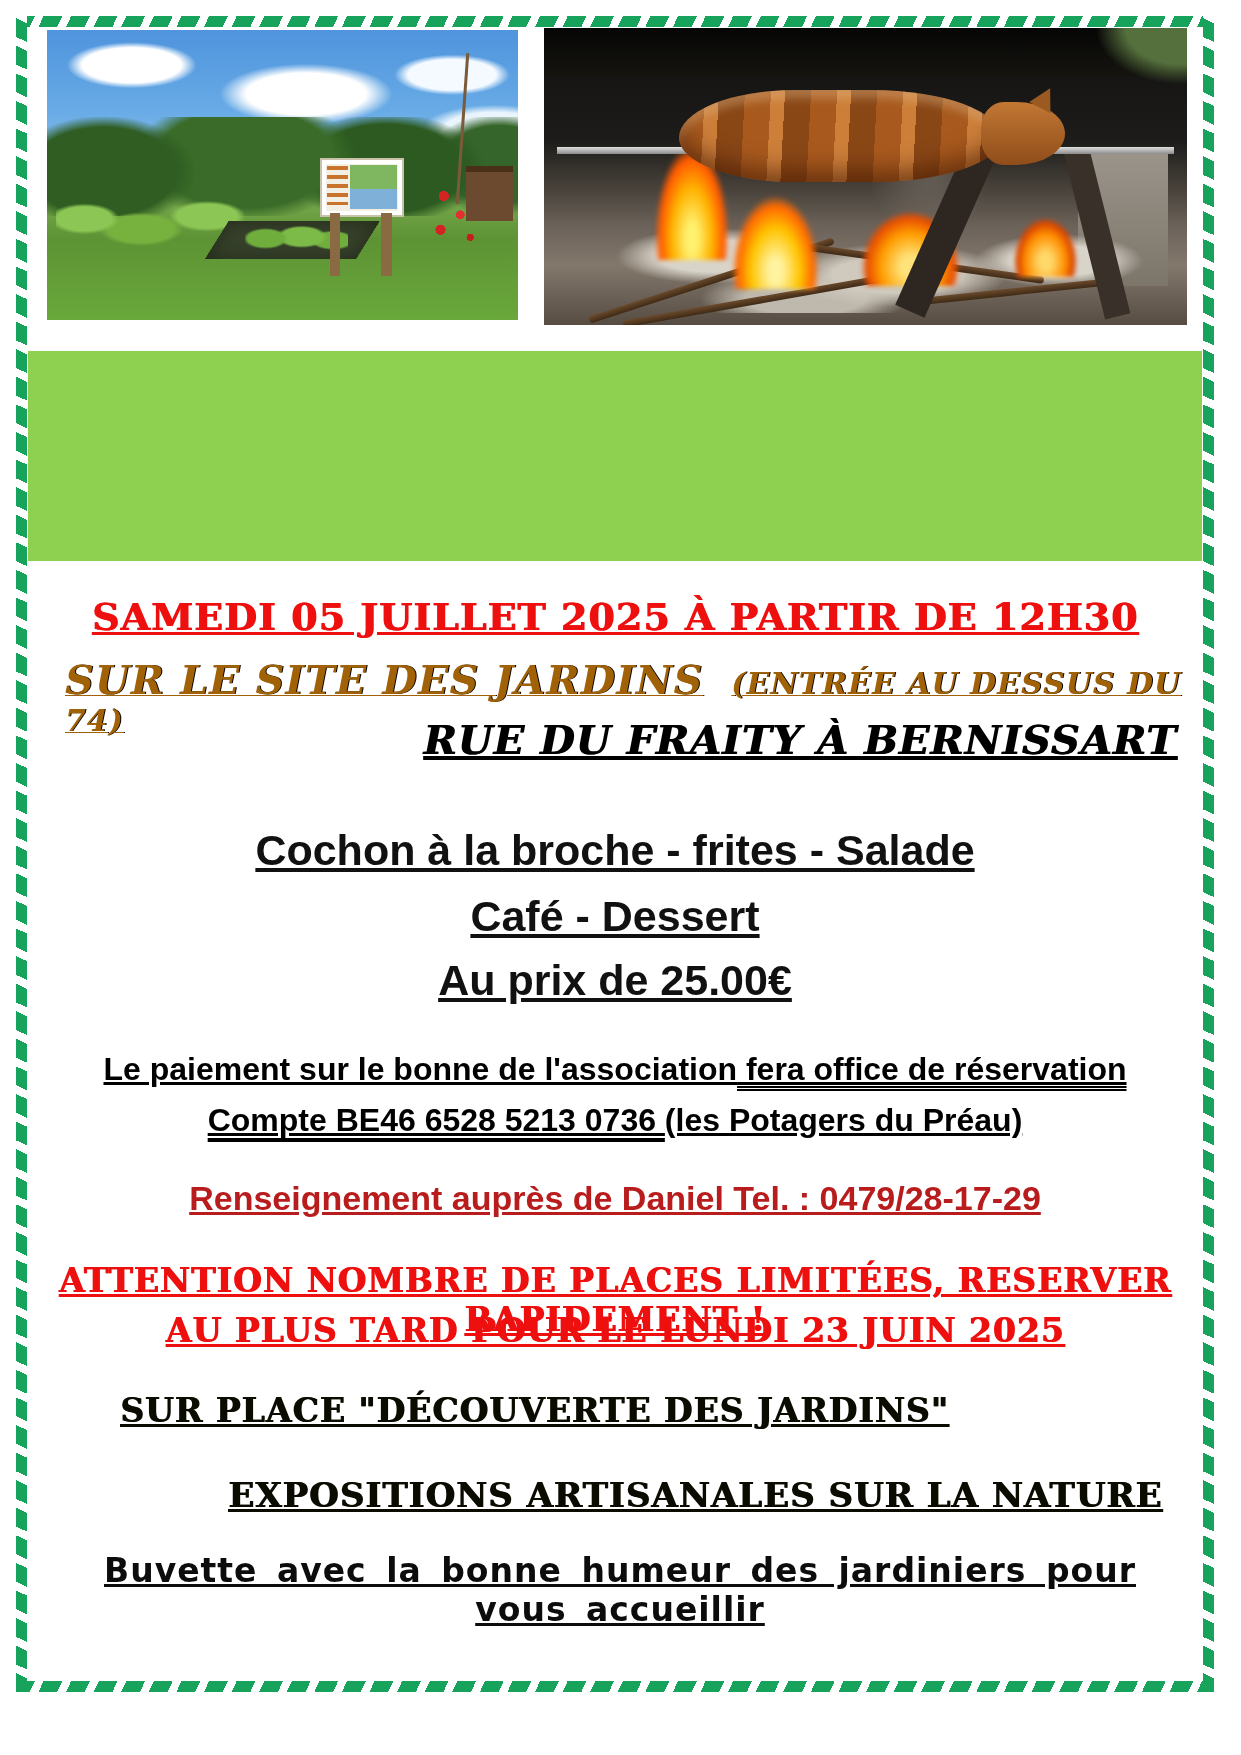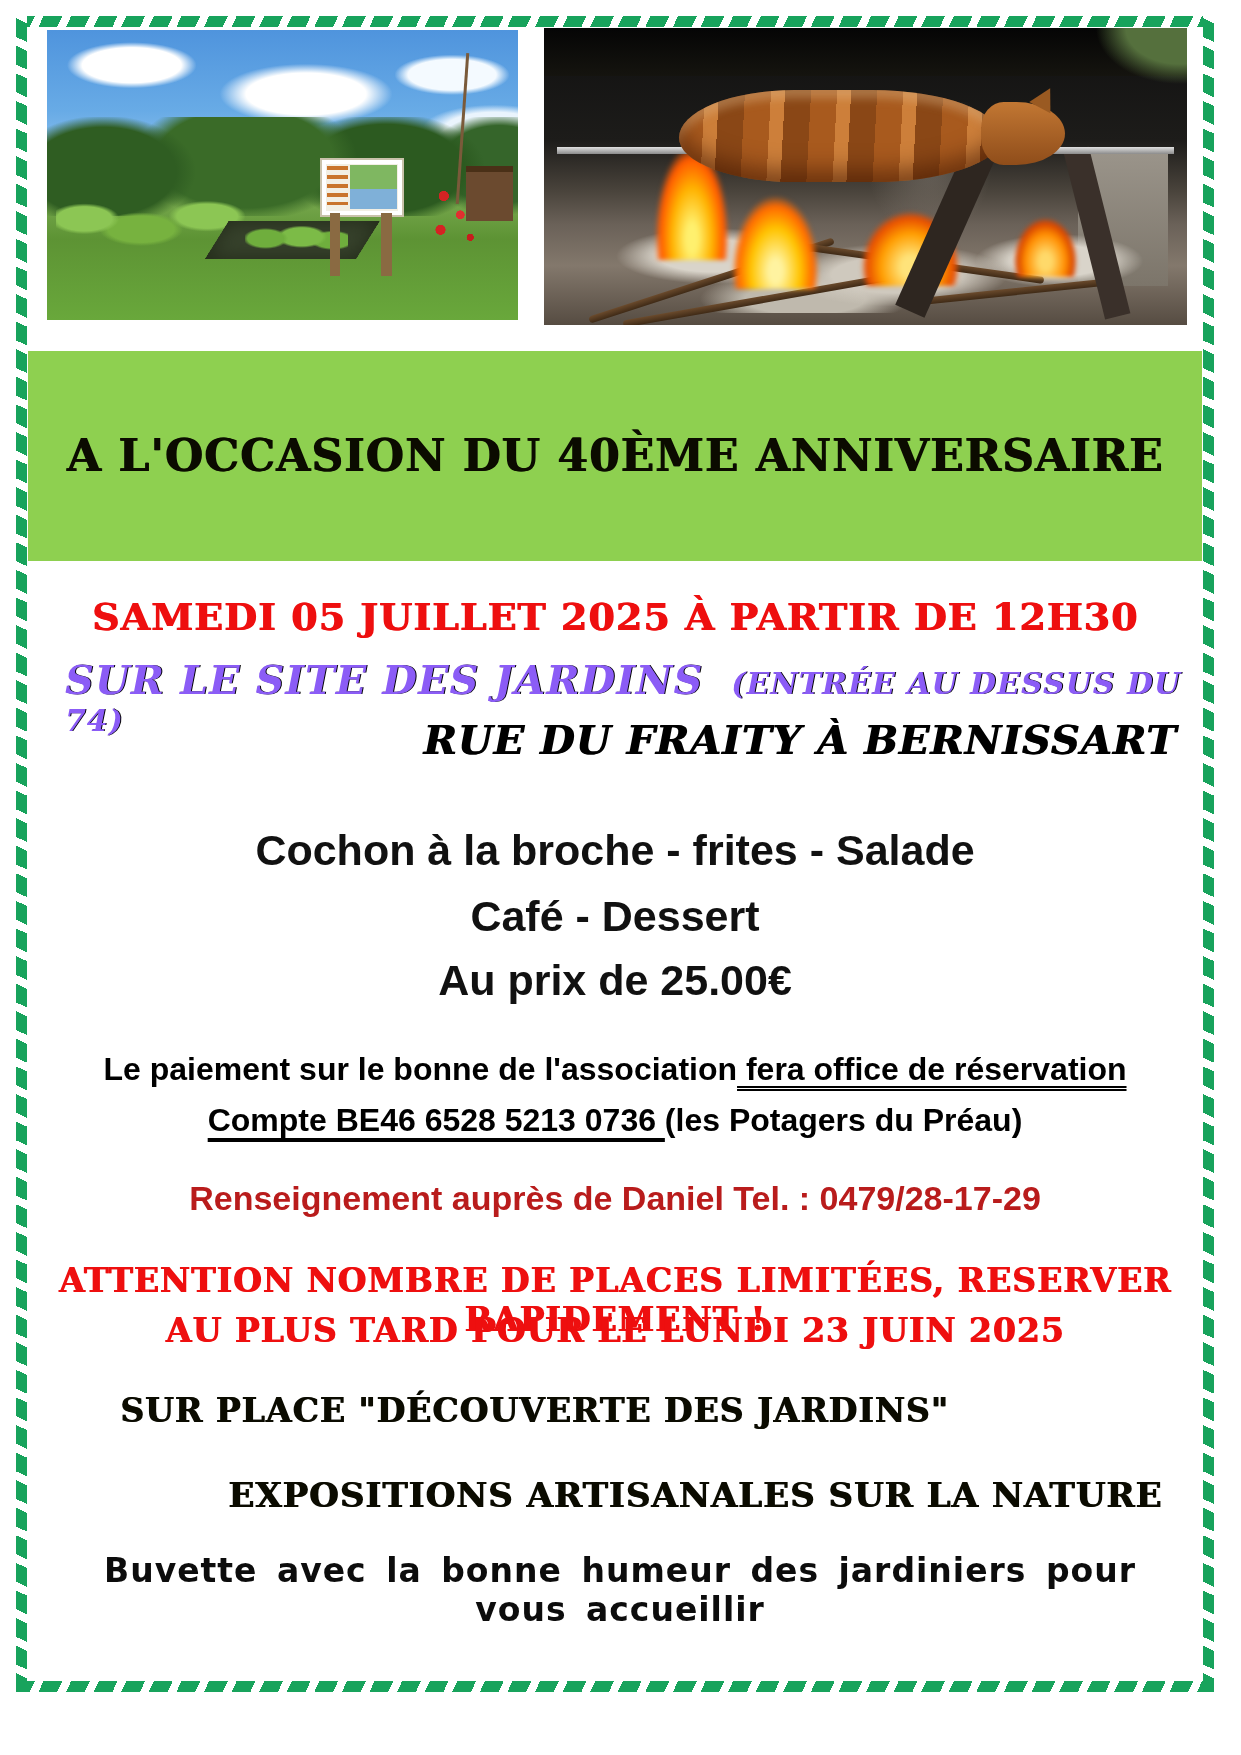--- a/index.html
+++ b/index.html
@@ -110,26 +110,26 @@
   
   .banner{position:absolute;left:28px;top:351px;width:1174px;height:210px;
     display:flex;flex-direction:column;justify-content:space-evenly;align-items:center;
     text-align:center;}
   .fancy{font-family:"DejaVu Serif","Liberation Serif",serif;font-weight:bold;
     letter-spacing:1px;text-shadow:1px 0 0 currentColor;}
   .banner .line{font-size:44px;line-height:1;color:#0b0b00;}
   .banner sup{font-size:0.5em;vertical-align:super;}
 
   
-  .abs{position:absolute;left:28px;width:1174px;}
+  .abs{position:absolute;left:28px;width:1174px;text-decoration:underline;}
   .center{text-align:center;}
   .red-fancy{color:#ee0f0f;text-shadow:1px 0 0 #ee0f0f;}
   .date-line{top:594px;font-size:38px;}
   .loc-line1{top:656px;left:65px;width:1140px;font-family:"DejaVu Serif","Liberation Serif",serif;
-    font-style:italic;font-weight:bold;color:#8b5cf6;}
+    font-style:italic;font-weight:bold;color:#a16207;}
   .loc-main{font-size:40px;letter-spacing:1px;text-shadow:1px 0 0 #000;}
   .loc-note{font-size:30px;letter-spacing:1px;margin-left:28px;text-shadow:1px 0 0 #000;}
   .loc-line2{top:716px;padding-left:185px;font-family:"DejaVu Serif","Liberation Serif",serif;
     font-style:italic;font-weight:bold;font-size:40px;letter-spacing:1px;color:#000;
     text-shadow:1px 0 0 #000;}
   .menu-line{font-weight:bold;color:#111;font-size:43px;letter-spacing:0;}
   .menu-1{top:826px;}
   .menu-2{top:892px;}
   .menu-3{top:956px;}
   .pay-line{font-weight:bold;color:#000;font-size:32px;}
@@ -187,21 +187,20 @@
   <div class="pig-flame pig-flame-4"></div>
   <div class="pig-frame-beam"></div>
   <div class="pig-frame-beam2"></div>
   <div class="pig-spit"></div>
   <div class="pig-body"></div>
   <div class="pig-head"></div>
   <div class="pig-ear"></div>
 </div>
 
 <div class="banner" style="background:#8ed050;">
-  <div class="line fancy">A L'OCCASION DU 40ÈME ANNIVERSAIRE</div>
 </div>
 
 <div class="abs center fancy red-fancy date-line">SAMEDI 05 JUILLET 2025 À PARTIR DE 12H30</div>
 
 <div class="abs loc-line1">
   <span class="loc-main">SUR LE SITE DES JARDINS</span><span class="loc-note">(ENTRÉE AU DESSUS DU 74)</span>
 </div>
 <div class="abs center loc-line2">RUE DU FRAITY À BERNISSART</div>
 
 <div class="abs center menu-line menu-1">Cochon à la broche - frites - Salade</div>

